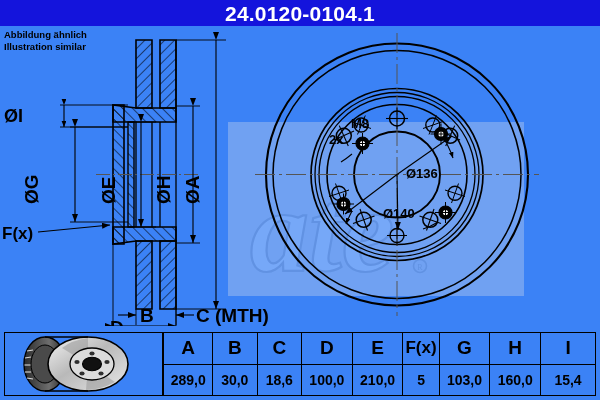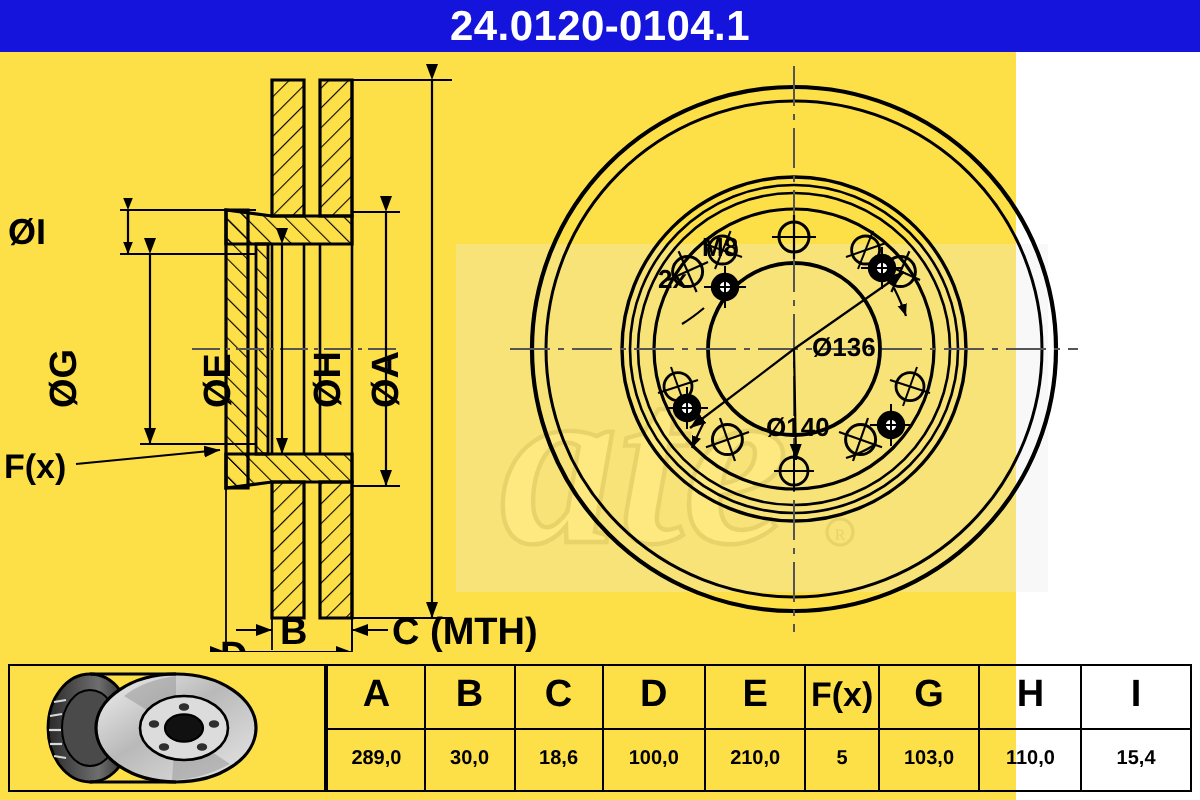--- a/index.html
+++ b/index.html
@@ -1,51 +1,55 @@
 <!DOCTYPE html>
 <html><head>
 <meta charset="utf-8">
 <style>
   html,body{margin:0;padding:0;background:#fff;}
   body{width:600px;height:400px;overflow:hidden;
        font-family:"Liberation Sans",sans-serif;color:#000;}
-  #page{position:relative;width:508px;height:400px;background:#fde047;}
+  #page{position:relative;width:600px;height:400px;background:#3b82f6;}
 
   
   .header{position:absolute;left:0;top:0;width:600px;height:26px;
           background:#1414dc;display:flex;align-items:center;justify-content:center;gap:26px;}
   .header span{color:#fff;font-size:21px;font-weight:bold;letter-spacing:.2px;line-height:1;}
 
   
   .caption{position:absolute;left:4px;top:29px;font-size:9.5px;font-weight:bold;line-height:11.5px;}
 
   
   .canvas{position:absolute;left:0;top:26px;width:600px;height:300px;}
   .canvas svg{display:block;}
 
   
   .tablewrap{position:absolute;left:4px;top:332px;width:592px;height:64px;}
   table{border-collapse:collapse;width:592px;height:64px;table-layout:fixed;
         font-size:15px;font-weight:bold;}
   td{border:1.5px solid #000;text-align:center;vertical-align:middle;padding:0;}
   .thumbcell{width:152px;border-right:2px solid #000;}
   .hdr{height:30px;font-size:19px;}
-  .val{height:30px;font-size:10px;}
+  .val{height:30px;font-size:14px;}
   .fx{font-size:17px;}
   .thumb{display:block;margin:0 auto;}
 </style>
 </head>
 <body>
 
 <div id="page">
 
   <div class="header">
     <span>24.0120-0104.1</span>
   </div>
 
+  <div class="caption">
+    <div>Abbildung ähnlich</div>
+    <div>Illustration similar</div>
+  </div>
 
   <div class="canvas">
   <svg width="600" height="300" viewBox="0 0 600 300" xmlns="http://www.w3.org/2000/svg">
     <defs>
       <pattern id="hatchR" width="7" height="7" patternTransform="rotate(45)" patternUnits="userSpaceOnUse">
         <line x1="0" y1="0" x2="0" y2="7" stroke="#000" stroke-width="1.1"></line>
       </pattern>
       <pattern id="hatchL" width="7" height="7" patternTransform="rotate(-45)" patternUnits="userSpaceOnUse">
         <line x1="0" y1="0" x2="0" y2="7" stroke="#000" stroke-width="1.1"></line>
       </pattern>
@@ -323,20 +327,20 @@
         <td class="hdr" style="width: 52px;">I</td>
       </tr>
       <tr>
         <td class="val">289,0</td>
         <td class="val">30,0</td>
         <td class="val">18,6</td>
         <td class="val">100,0</td>
         <td class="val">210,0</td>
         <td class="val">5</td>
         <td class="val">103,0</td>
-        <td class="val">110,0</td>
+        <td class="val">160,0</td>
         <td class="val">15,4</td>
       </tr>
     </tbody>
       </table>
   </div>
 
 </div>
 
 </body></html>

